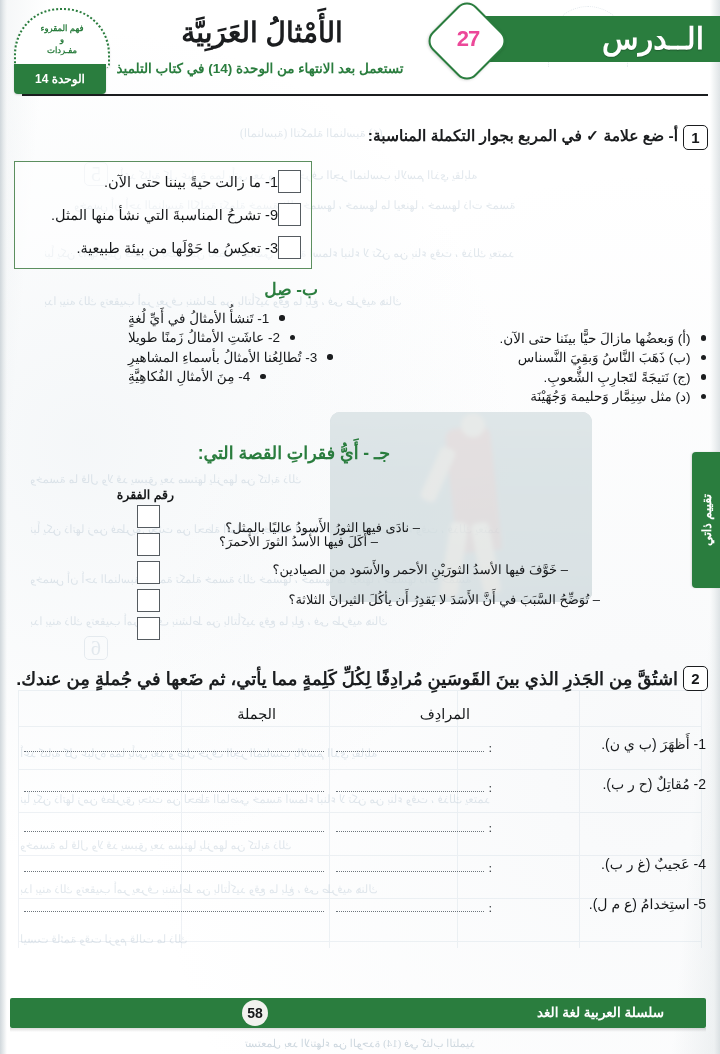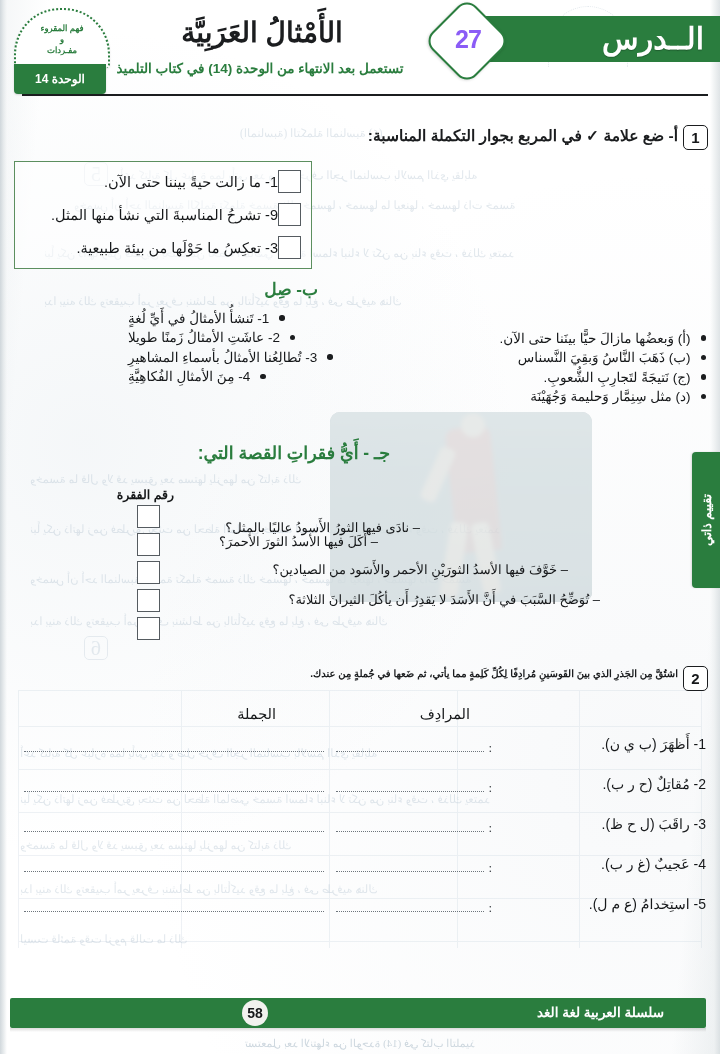--- a/index.html
+++ b/index.html
@@ -97,21 +97,21 @@
   .hdr-diamond{
     position:absolute;right:222px;top:10px;
     width:58px;height:58px;background:#ffffff;
     border:2.5px solid #2a7d3e;border-radius:13px;
     transform:rotate(45deg);
     box-shadow:0 1px 3px rgba(0,0,0,.18);
   }
   .hdr-num{
     position:absolute;right:232px;top:19px;width:40px;height:40px;
     display:flex;align-items:center;justify-content:center;
-    color:#8b5cf6;font-size:25px;font-weight:bold;
+    color:#ec4899;font-size:22px;font-weight:bold;
     font-family:"Liberation Sans",sans-serif;
     letter-spacing:-1px;
   }
   .hdr-title{
     position:absolute;right:318px;top:16px;width:280px;
     text-align:center;
     font-size:28px;font-weight:bold;color:#1b1d1f;
     font-family:"Liberation Sans",sans-serif;
     letter-spacing:-.5px;
   }
@@ -426,42 +426,41 @@
 <div class="c-q" style="right:300px;top:505px;margin-top:15px;">– نادَى فيها الثورُ الأَسودُ عاليًا بالمثل؟</div>
 <div class="c-q" style="right:342px;top:534px;">– أَكَلَ فيها الأسدُ الثورَ الأحمرَ؟</div>
 <div class="c-q" style="right:152px;top:562px;">– خَوَّفَ فيها الأسدُ الثورَيْنِ الأحمر والأَسَود من الصيادين؟</div>
 <div class="c-q" style="right:120px;top:592px;">– تُوَضِّحُ السَّبَبَ في أَنَّ الأَسَدَ لا يَقدِرُ أَن يأكُلَ الثيرانَ الثلاثة؟</div>
 
 <div class="sidetab">
   <span>تقييم ذاتي</span>
 </div>
 
 <div class="qnum" style="right:12px;top:666px;">2</div>
-<div class="qtext" style="right:42px;top:668px;font-size:10px;">اشتُقَّ مِن الجَذرِ الذي بينَ القَوسَينِ مُرادِفًا لِكُلِّ كَلِمةٍ مما يأتي، ثم ضَعها في جُملةٍ مِن عندك.</div>
+<div class="qtext" style="right:42px;top:668px;font-size:18px;">اشتُقَّ مِن الجَذرِ الذي بينَ القَوسَينِ مُرادِفًا لِكُلِّ كَلِمةٍ مما يأتي، ثم ضَعها في جُملةٍ مِن عندك.</div>
 
 <div class="tbl">
   <div class="tbl-hd">
     <b style="right:236px;">المرادِف</b>
     <b style="right:430px;">الجملة</b>
   </div>
 
   <div class="t-row">
     <div class="t-word">1- أَظهَرَ (ب ي ن).</div>
     <div class="t-colon" style="right:214px;">:</div>
     <div class="t-dots" style="right:222px;width:148px;"></div>
     <div class="t-dots" style="right:382px;width:300px;"></div>
   </div>
   <div class="t-row">
     <div class="t-word">2- مُقاتِلٌ (ح ر ب).</div>
     <div class="t-colon" style="right:214px;">:</div>
     <div class="t-dots" style="right:222px;width:148px;"></div>
     <div class="t-dots" style="right:382px;width:300px;"></div>
   </div>
   <div class="t-row">
-    <div class="t-word">3- راقَبَ (ل ح ظ).</div>
     <div class="t-colon" style="right:214px;">:</div>
     <div class="t-dots" style="right:222px;width:148px;"></div>
     <div class="t-dots" style="right:382px;width:300px;"></div>
   </div>
   <div class="t-row">
     <div class="t-word">4- عَجيبٌ (غ ر ب).</div>
     <div class="t-colon" style="right:214px;">:</div>
     <div class="t-dots" style="right:222px;width:148px;"></div>
     <div class="t-dots" style="right:382px;width:300px;"></div>
   </div>

